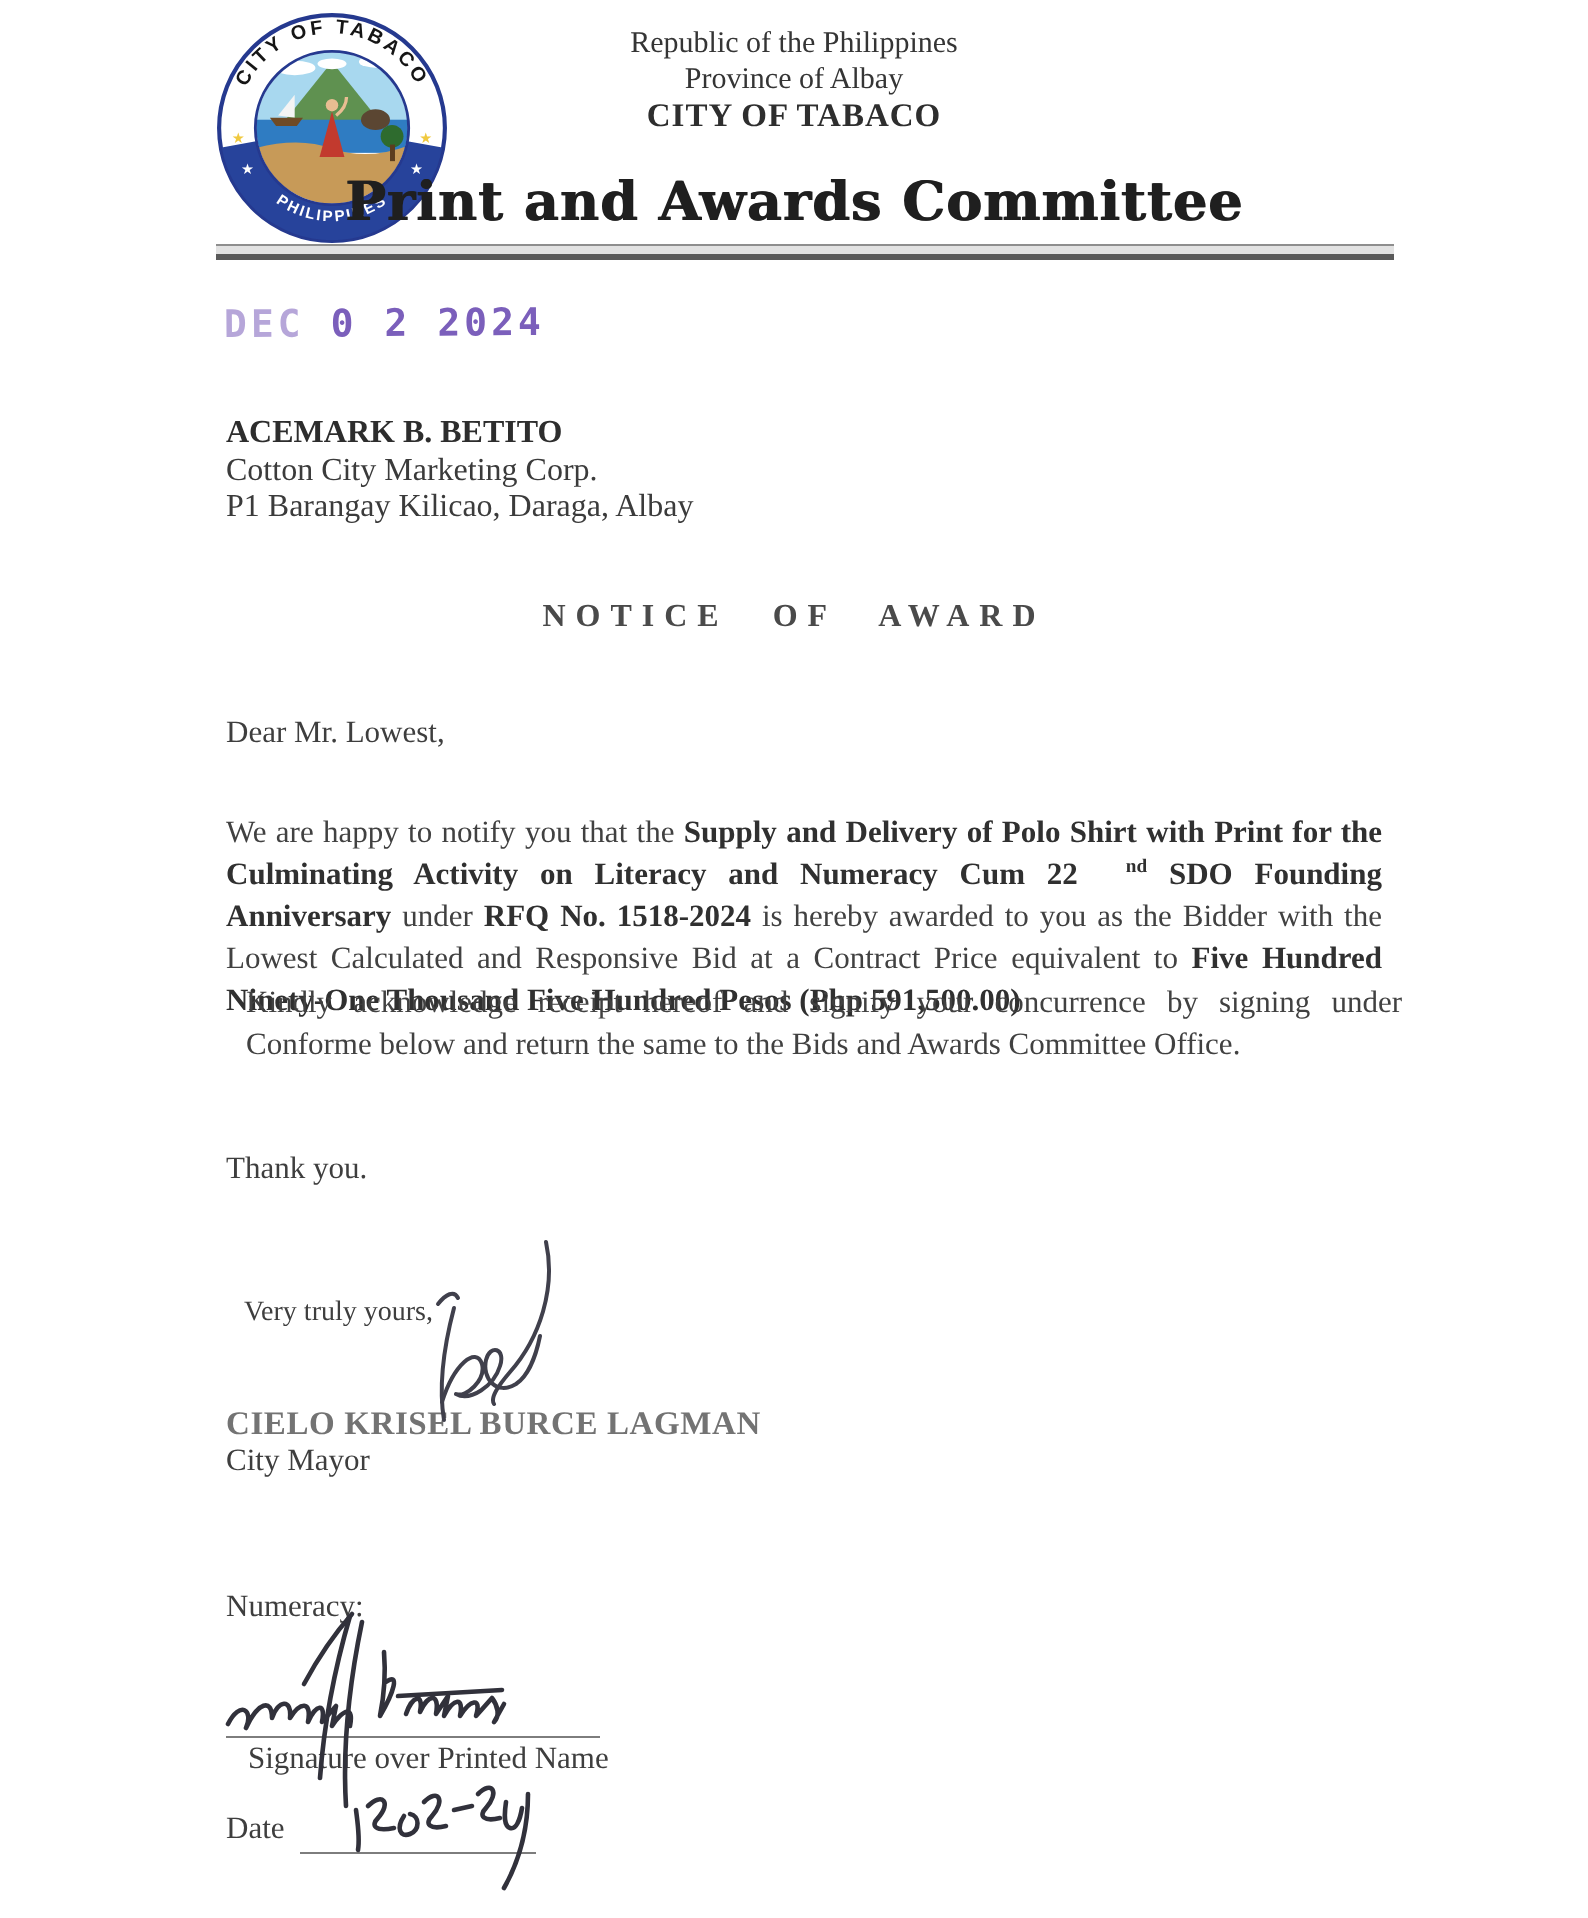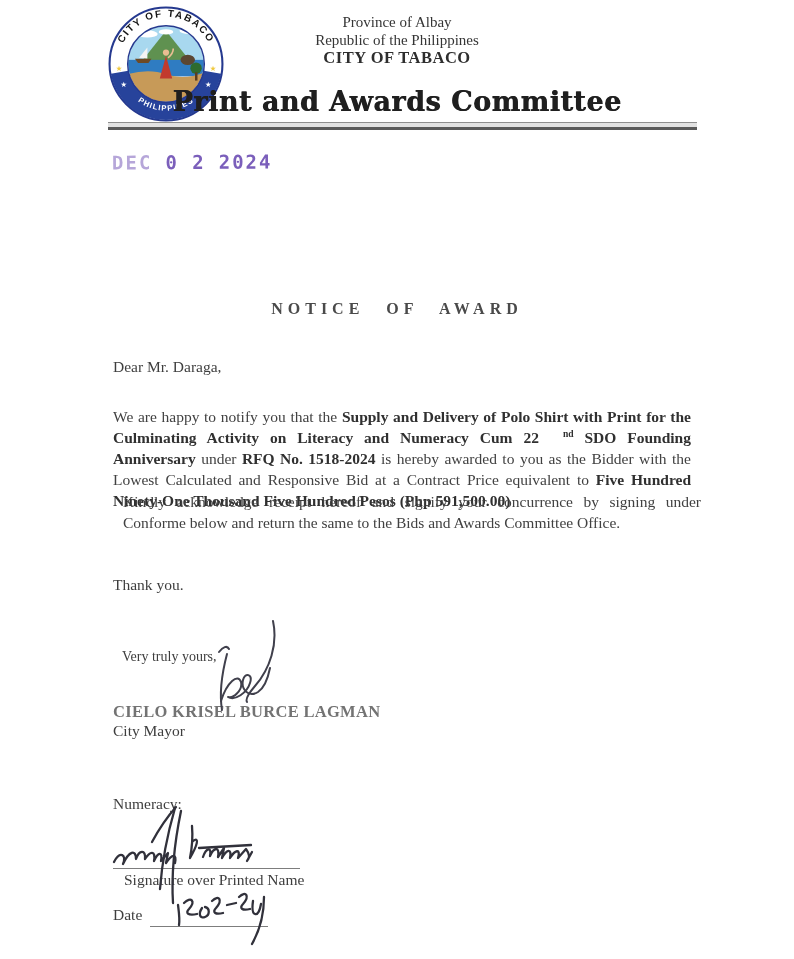--- a/index.html
+++ b/index.html
@@ -136,36 +136,41 @@
     <text class="seal-bottom-text">
       <textPath href="#botArc" startOffset="50%" text-anchor="middle">PHILIPPINES</textPath>
     </text>
     <text x="10.7" y="63" class="seal-star" fill="#f0c93f" text-anchor="middle">★</text>
     <text x="15.2" y="78" class="seal-star" fill="#ffffff" text-anchor="middle">★</text>
     <text x="101.3" y="63" class="seal-star" fill="#f0c93f" text-anchor="middle">★</text>
     <text x="96.8" y="78" class="seal-star" fill="#ffffff" text-anchor="middle">★</text>
   </svg>
 
   <div class="abs hdr-text">
+    <div>Republic of the Philippines</div>
     <div>Province of Albay</div>
-    <div>Republic of the Philippines</div>
     <div class="city-line">CITY OF TABACO</div>
   </div>
 
   <div class="abs committee">Print and Awards Committee</div>
   <div class="abs rule"></div>
 
   <div class="abs stamp" id="stamp" style="color: rgb(123, 95, 187);">
     <span class="seg faded">DEC</span><span class="seg">0 2</span><span>2024</span>
   </div>
 
+  <div class="abs recipient">
+    <div class="name">ACEMARK B. BETITO</div>
+    <div>Cotton City Marketing Corp.</div>
+    <div>P1 Barangay Kilicao, Daraga, Albay</div>
+  </div>
 
   <div class="abs notice-title">NOTICE OF AWARD</div>
 
-  <div class="abs salutation">Dear Mr. Daraga,</div>
+  <div class="abs salutation">Dear Mr. Lowest,</div>
 
   <div class="abs para p1"><span>We are happy to notify you that the </span><span class="b">Supply and Delivery of Polo Shirt with Print for the Culminating Activity on Literacy and Numeracy Cum 22</span><sup class="b">nd</sup><span class="b"> SDO Founding Anniversary</span><span> under </span><span class="b">RFQ No. 1518-2024</span><span> is hereby awarded to you as the Bidder with the Lowest Calculated and Responsive Bid at a Contract Price equivalent to </span><span class="b">Five Hundred Ninety-One Thousand Five Hundred Pesos (Php 591,500.00)</span></div>
 
   <div class="abs para p2">Kindly acknowledge receipt hereof and signify your concurrence by signing under Conforme below and return the same to the Bids and Awards Committee Office.</div>
 
   <div class="abs thanks">Thank you.</div>
 
   <div class="abs valediction">Very truly yours,</div>
   <div class="abs signer-name">CIELO KRISEL BURCE LAGMAN</div>
   <div class="abs signer-title">City Mayor</div>

